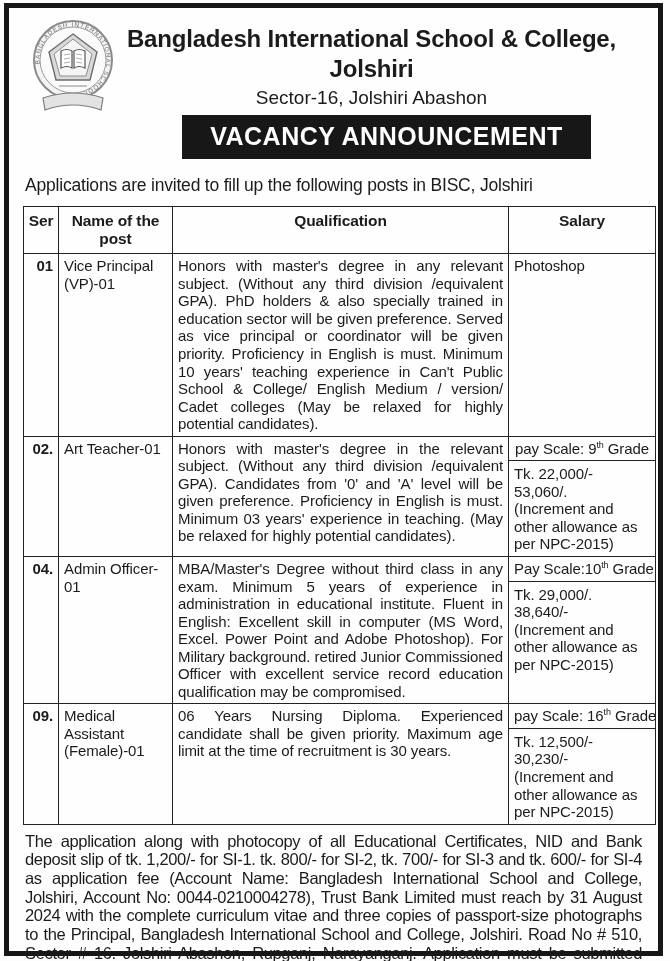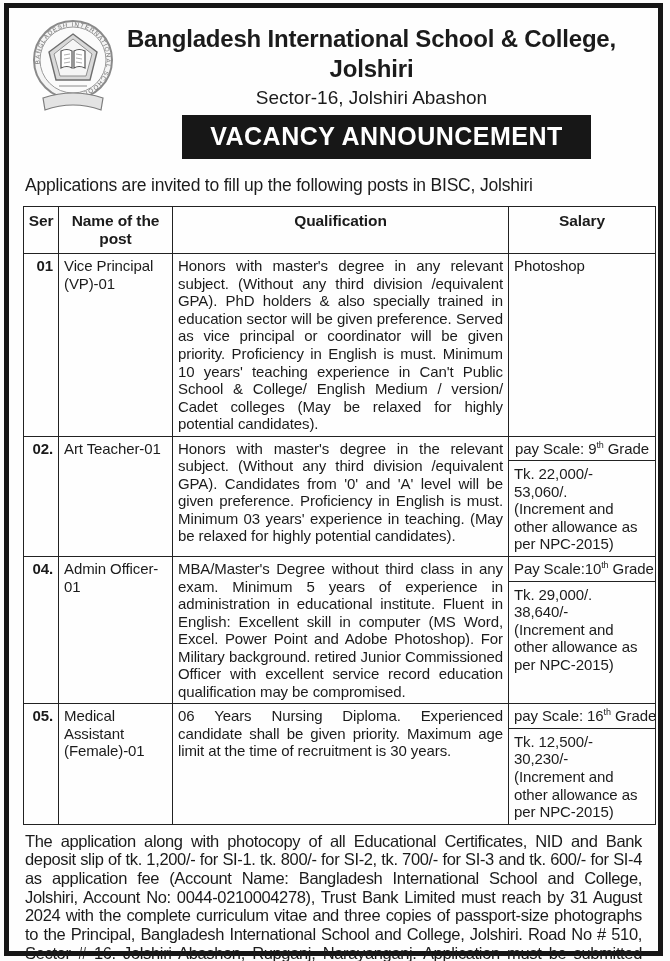--- a/index.html
+++ b/index.html
@@ -172,21 +172,21 @@
             <td class="ser">04.</td>
             <td>Admin Officer-01</td>
             <td class="qual">MBA/Master's Degree without third class in any exam. Minimum 5 years of experience in administration in educational institute. Fluent in English: Excellent skill in computer (MS Word, Excel. Power Point and Adobe Photoshop). For Military background. retired Junior Commissioned Officer with excellent service record education qualification may be compromised.</td>
             <td class="sal">
               <div class="salary-grade"><span>Pay Scale:10</span><sup>th</sup><span> Grade</span></div>
               <div>Tk. 29,000/. 38,640/-</div>
               <div>(Increment and other allowance as per NPC-2015)</div>
             </td>
           </tr>
           <tr class="r4">
-            <td class="ser">05.</td>
+            <td class="ser">09.</td>
             <td>Medical Assistant (Female)-01</td>
             <td class="qual">06 Years Nursing Diploma. Experienced candidate shall be given priority. Maximum age limit at the time of recruitment is 30 years.</td>
             <td class="sal">
               <div class="salary-grade"><span>pay Scale: 16</span><sup>th</sup><span> Grade</span></div>
               <div>Tk. 12,500/- 30,230/-</div>
               <div>(Increment and other allowance as per NPC-2015)</div>
             </td>
           </tr>
         </tbody>
       </table>

